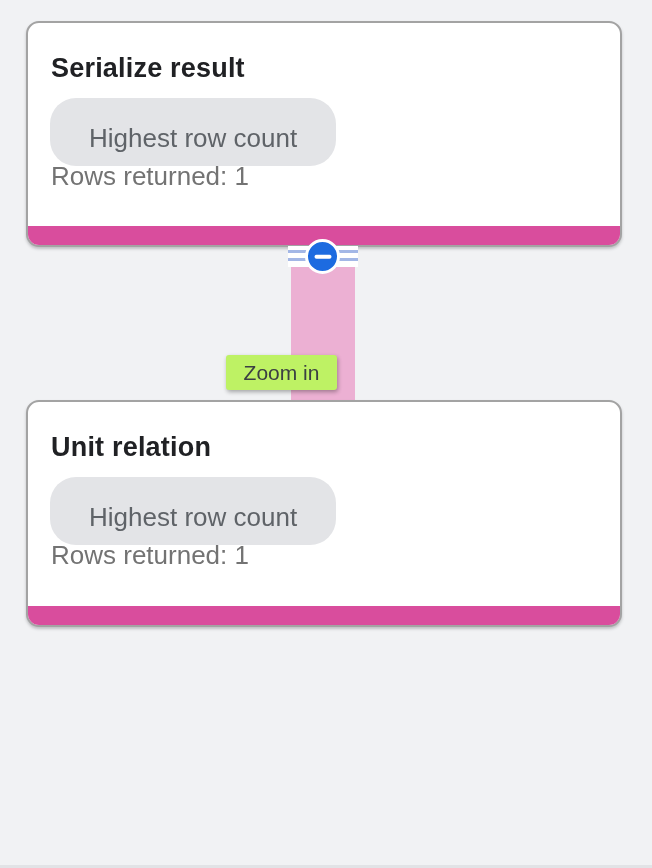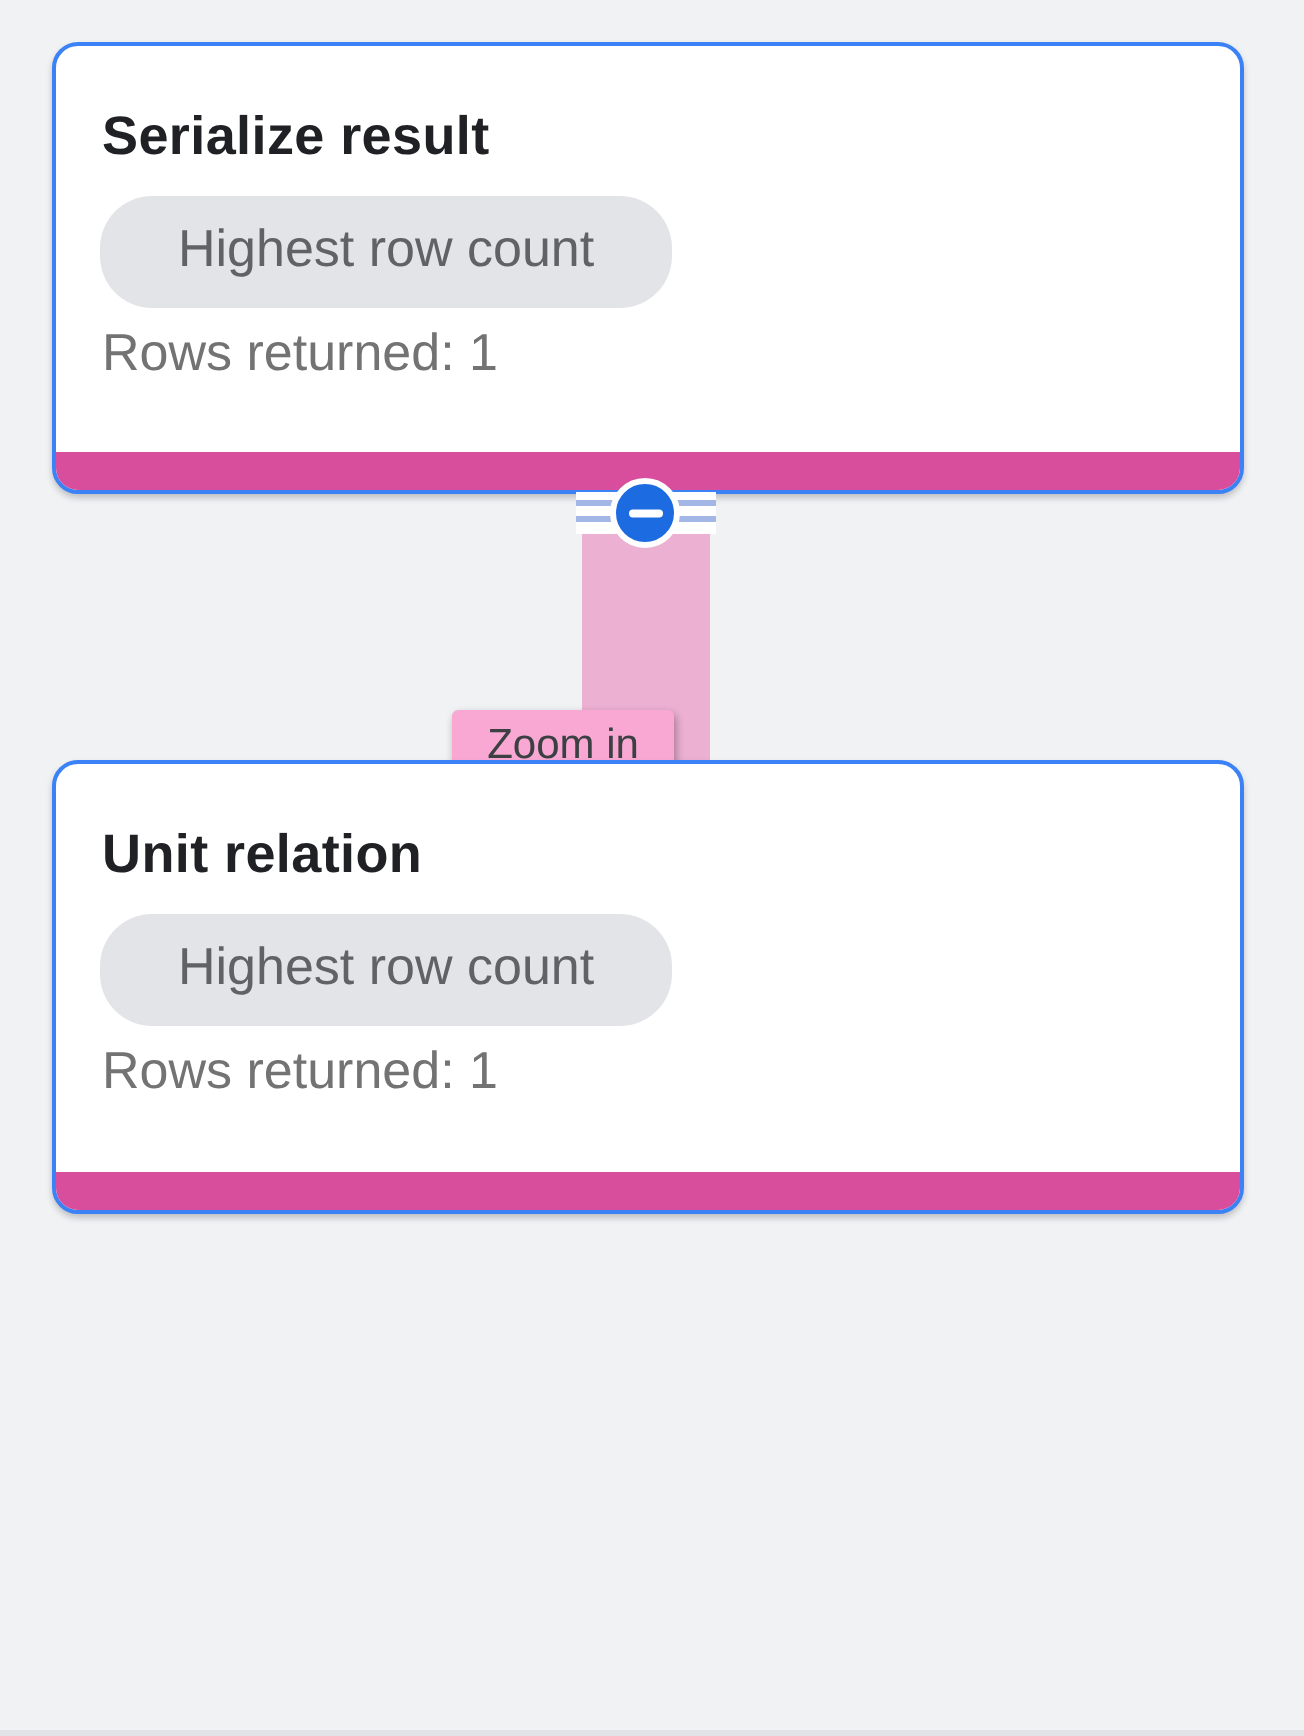--- a/index.html
+++ b/index.html
@@ -14,42 +14,42 @@
     width: 652px; height: 868px;
     background: #f1f2f4;
   }
 
   
   .stage {
     position: absolute;
     left: 26px;
     width: 596px;
     background: #ffffff;
-    border: 2px solid #3b82f6;
+    border: 2px solid #a3a3a3;
     border-radius: 13px;
     box-shadow: 0 2px 3px rgba(60,64,67,0.28);
     overflow: hidden;
   }
   .stage-1 { top: 21px;  height: 226px; }
-  .stage-2 { top: 380px; height: 227px; }
+  .stage-2 { top: 400px; height: 227px; }
 
   .stage-title {
     position: absolute;
     left: 23px; top: 30px;
     font-size: 27px;
     font-weight: 600;
     letter-spacing: 0.2px;
     color: #202124;
   }
   .stage-badge {
     position: absolute;
     left: 22px; top: 75px;
-    height: 56px;
+    height: 68px;
     line-height: 52px;
-    padding: 0 39px;
+    padding: 14px 39px;
     border-radius: 26px;
     background: #e3e4e7;
     color: #5f6368;
     font-size: 26px;
     white-space: nowrap;
   }
   .stage-rows {
     position: absolute;
     left: 23px; top: 138px;
     font-size: 26px;
@@ -104,21 +104,21 @@
     transform: translate(-50%, -50%);
   }
 
   
   .tooltip {
     position: absolute;
     left: 226px; top: 355px;
     width: 111px; height: 35px;
     line-height: 35px;
     text-align: center;
-    background: #f9a8d4;
+    background: #bef264;
     border-radius: 3px;
     box-shadow: 1px 2px 4px rgba(0,0,0,0.32);
     color: #3c4043;
     font-size: 21px;
     white-space: nowrap;
   }
 
   
   .bottom-edge {
     position: absolute;

